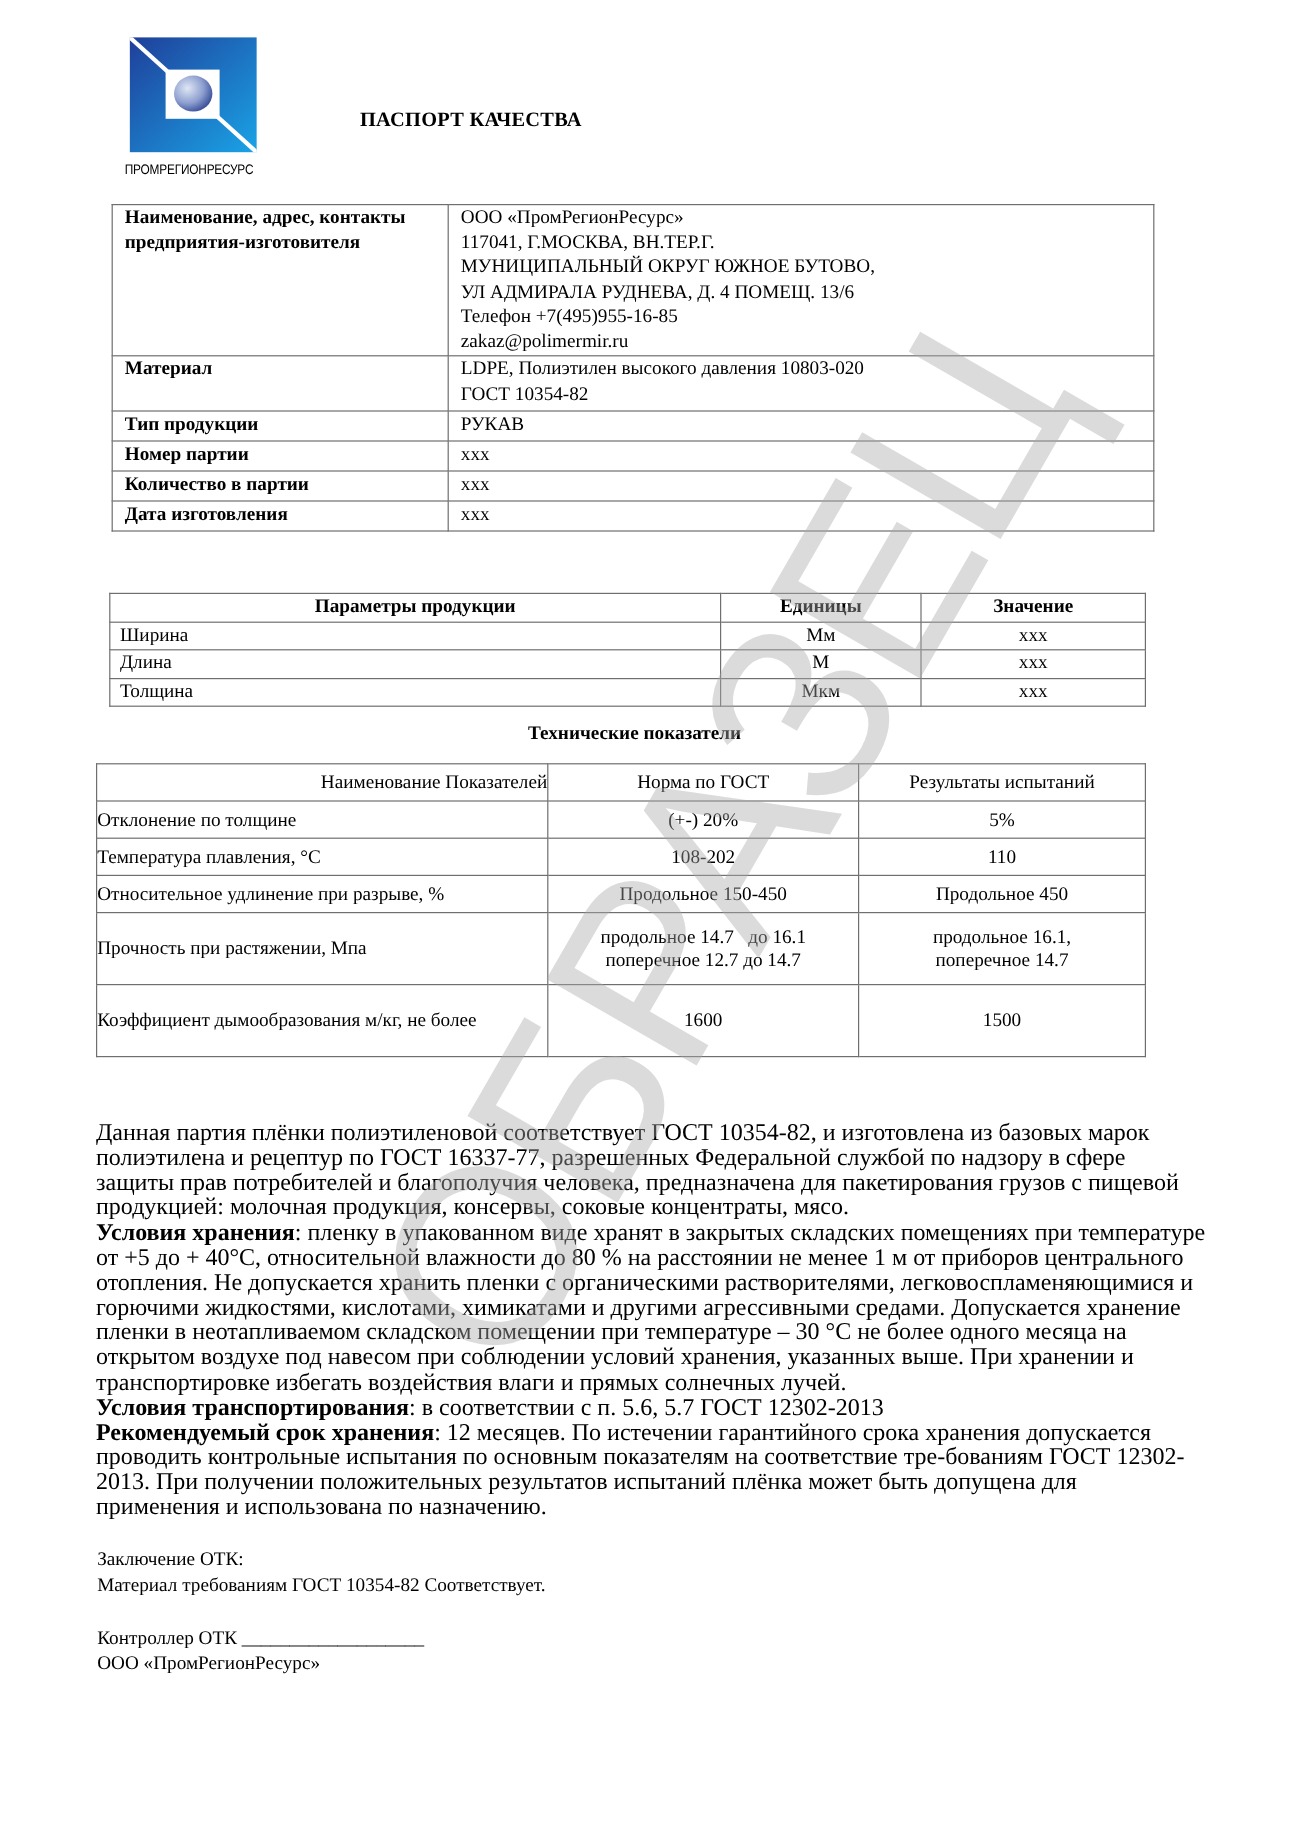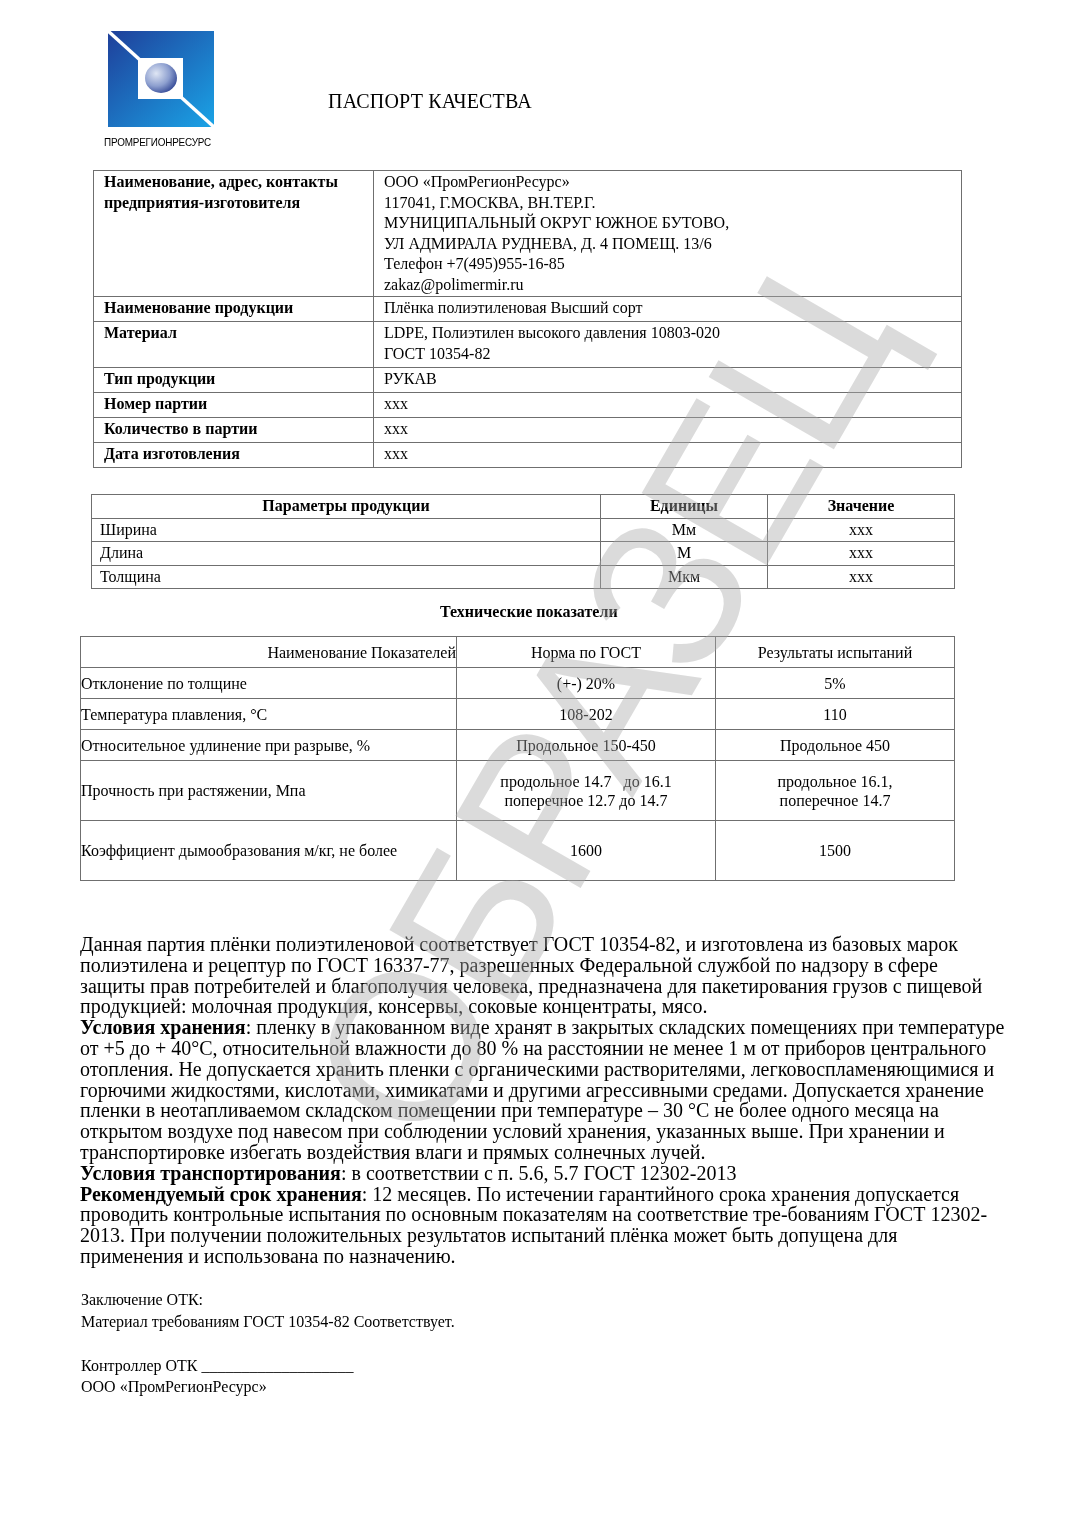--- a/index.html
+++ b/index.html
@@ -2,21 +2,21 @@
 <html><head>
 <meta charset="utf-8">
 <style>
   html, body { margin: 0; padding: 0; background: #ffffff; }
   body {
     width: 1080px; height: 1527px; position: relative; overflow: hidden;
     font-family: "Liberation Serif", serif; color: #000; font-size: 16px;
   }
   .logo { position: absolute; left: 108px; top: 31px; width: 106px; height: 96px; }
   .logo-caption { position: absolute; left: 104px; top: 136px; font-family: "Liberation Sans", sans-serif; font-size: 11.5px; letter-spacing: -0.2px; transform: scaleX(0.86); transform-origin: left top; }
-  .doc-title { position: absolute; left: 300px; top: 90px; font-size: 20px; font-weight: normal; letter-spacing: 0.2px; margin-left: 28px; }
+  .doc-title { position: absolute; left: 300px; top: 90px; font-size: 17px; font-weight: bold; letter-spacing: 0.2px; }
 
   table { border-collapse: collapse; position: absolute; }
   td, th { border: 1px solid #6f6f6f; padding: 0; vertical-align: top; }
 
   
   .info { left: 93px; top: 170px; width: 869px; }
   .info td { padding: 1px 10px 0 10px; line-height: 20.5px; font-size: 16px; }
   .info td.lbl { width: 259px; font-weight: bold; }
   .info tr.r-addr td { height: 124px; }
   .info tr.r-mat td { height: 44px; }
@@ -86,24 +86,20 @@
     <td class="lbl">Наименование, адрес, контакты предприятия-изготовителя</td>
     <td>
       <div>ООО «ПромРегионРесурс»</div>
       <div>117041, Г.МОСКВА, ВН.ТЕР.Г.</div>
       <div>МУНИЦИПАЛЬНЫЙ ОКРУГ ЮЖНОЕ БУТОВО,</div>
       <div>УЛ АДМИРАЛА РУДНЕВА, Д. 4 ПОМЕЩ. 13/6</div>
       <div>Телефон +7(495)955-16-85</div>
       <div>zakaz@polimermir.ru</div>
     </td>
   </tr>
-  <tr class="r-one">
-    <td class="lbl">Наименование продукции</td>
-    <td>Плёнка полиэтиленовая Высший сорт</td>
-  </tr>
   <tr class="r-mat">
     <td class="lbl">Материал</td>
     <td>
       <div>LDPE, Полиэтилен высокого давления 10803-020</div>
       <div>ГОСТ 10354-82</div>
     </td>
   </tr>
   <tr class="r-one">
     <td class="lbl">Тип продукции</td>
     <td>РУКАВ</td>

